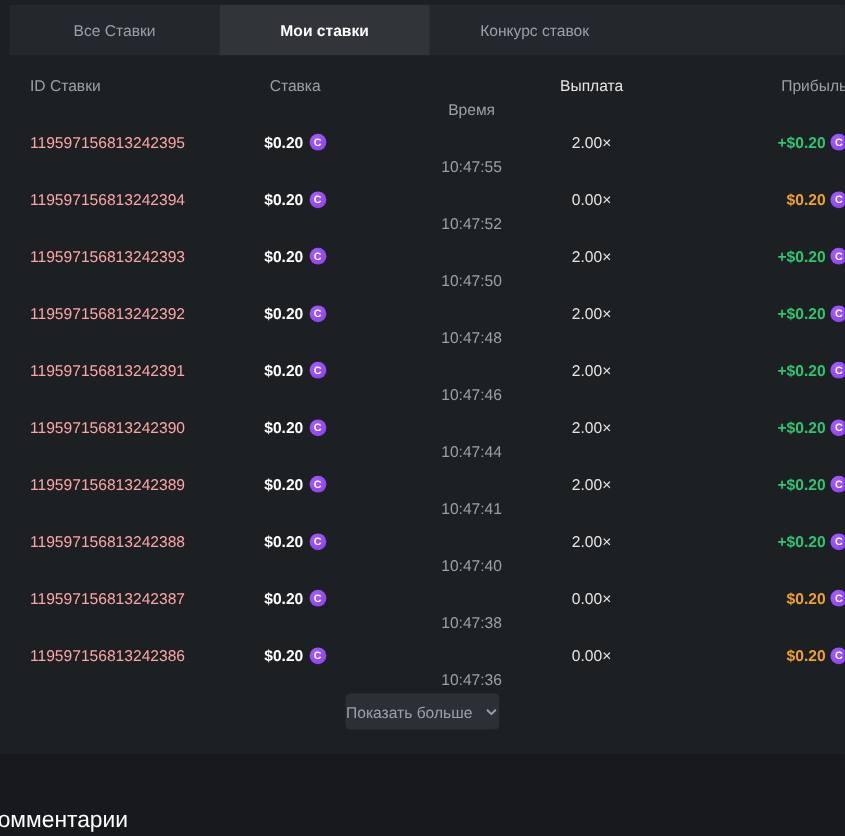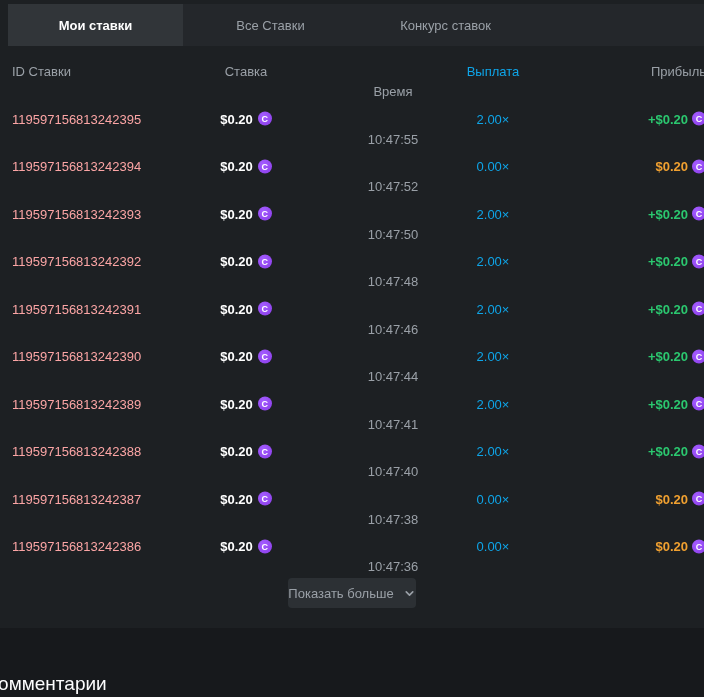--- a/index.html
+++ b/index.html
@@ -18,29 +18,29 @@
     width:175px; height:42px; display:flex; align-items:center; justify-content:center;
     font-size:13px; color:#9aa0a7; cursor:pointer; white-space:nowrap;
   }
   .tab.active { background:#313539; color:#fff; font-weight:700; }
 
   
   .table { flex:none; }
   .row { position:relative; width:706px; height:47.5px; }
   .thead { height:49px; }
   .cell { position:absolute; top:50%; transform:translateY(-50%); font-size:13px; white-space:nowrap; }
-  .c-id     { left:12px; }
+  .c-id     { left:25px; }
   .c-bet    { left:171px; width:150px; display:flex; align-items:center; justify-content:center; gap:5px; }
   .c-time   { left:333px; width:120px; text-align:center;margin-top:20px; }
   .c-payout { left:433px; width:120px; text-align:center; }
   .c-profit { right:0; width:220px; display:flex; align-items:center; justify-content:flex-end; gap:4px; }
   .th { color:#9aa0a7; font-weight:400; }
   .cell-id { color:#fca5a5; }
   .row .c-time { color:#9aa0a7; }
-  .row .c-payout { color:#0ea5e9; }
+  .row .c-payout { color:#e5e5e5; }
   .amt { font-weight:700; color:#fff; }
   .c-profit .val { font-weight:700; }
   .win  .val { color:var(--win,#2bc76f); }
   .loss .val { color:var(--loss,#f0a030); }
   .coin {
     width:14px; height:14px; border-radius:50%;
     background:radial-gradient(circle at 35% 30%, #a35cff, var(--coin,#8a3ce8));
     color:#fff; font-size:9px; font-weight:700;
     display:flex; align-items:center; justify-content:center; flex:none;
   }
@@ -57,22 +57,22 @@
   
   .comments { margin-top:20px; flex:1; background:#17191c; display:flex; align-items:flex-end; overflow:hidden; }
   .comments h2 { font-size:19px; font-weight:400; color:#fdfdfe; margin:0 0 2px -13px; }
 </style>
 </head>
 <body>
 
 <div class="page">
 
   <div class="tabbar">
+    <div class="tab">Все Ставки</div>
     <div class="tab active">Мои ставки</div>
-    <div class="tab">Все Ставки</div>
     <div class="tab">Конкурс ставок</div>
   </div>
 
   <div class="table">
     <div class="row thead">
       <div class="cell c-id th">ID Ставки</div>
       <div class="cell c-bet th">Ставка</div>
       <div class="cell c-time th">Время</div>
       <div class="cell c-payout th">Выплата</div>
       <div class="cell c-profit th">

